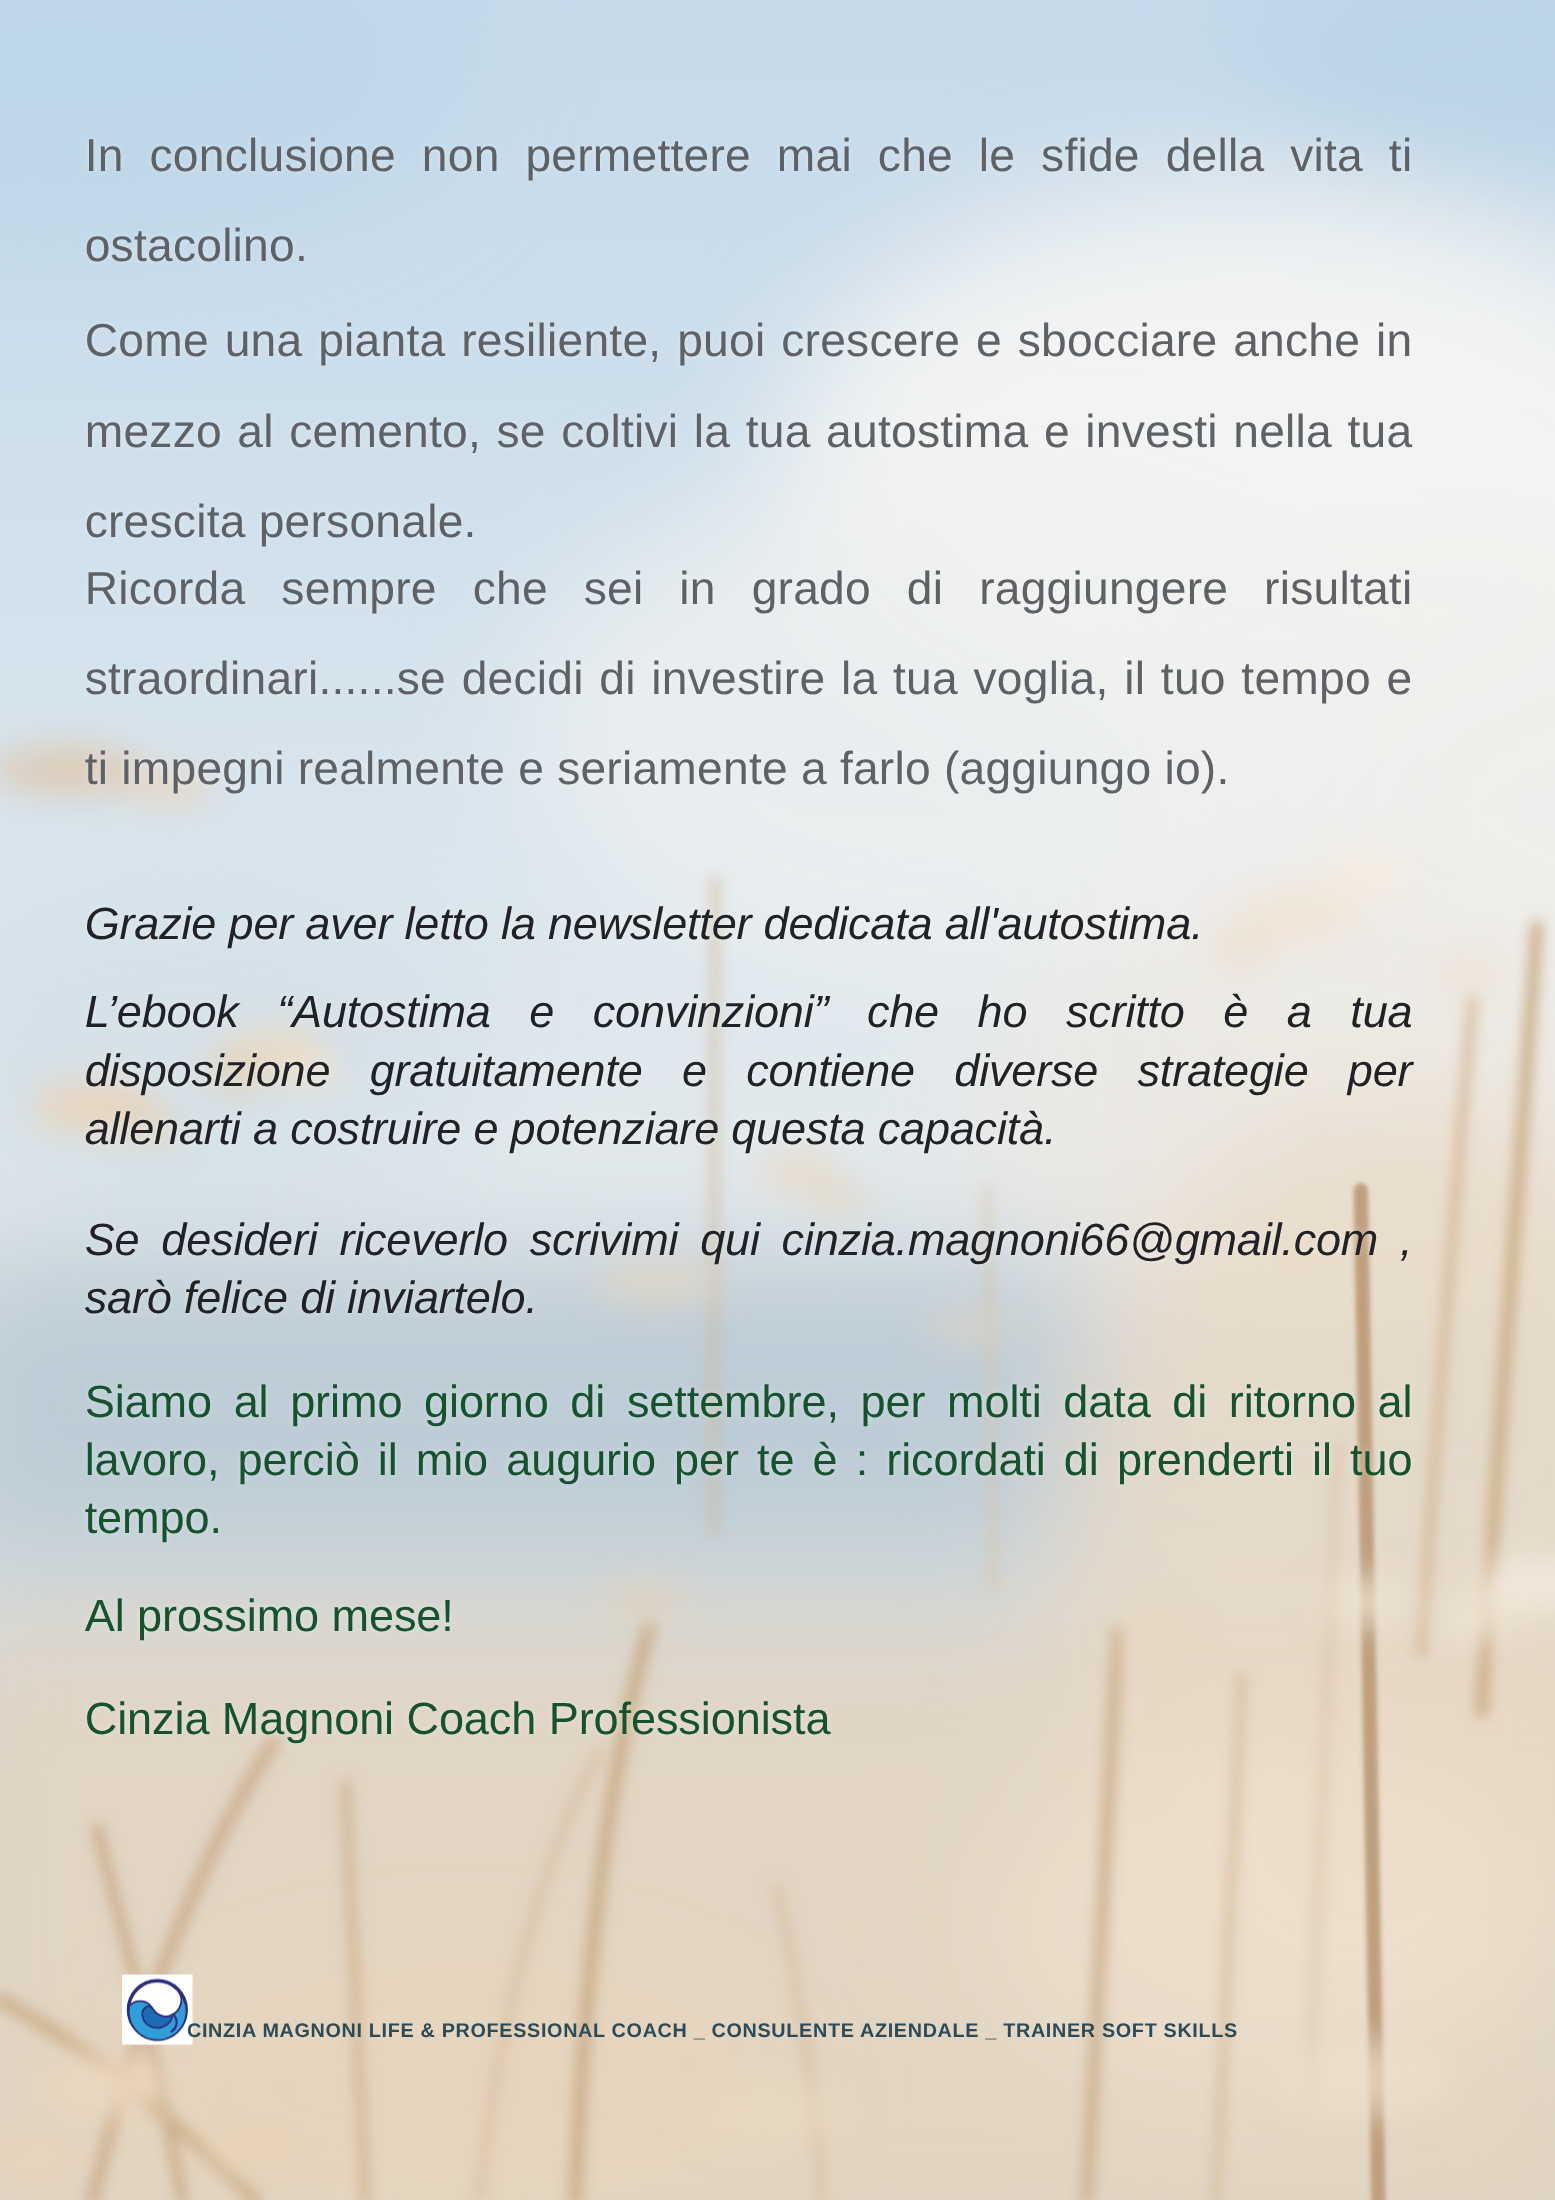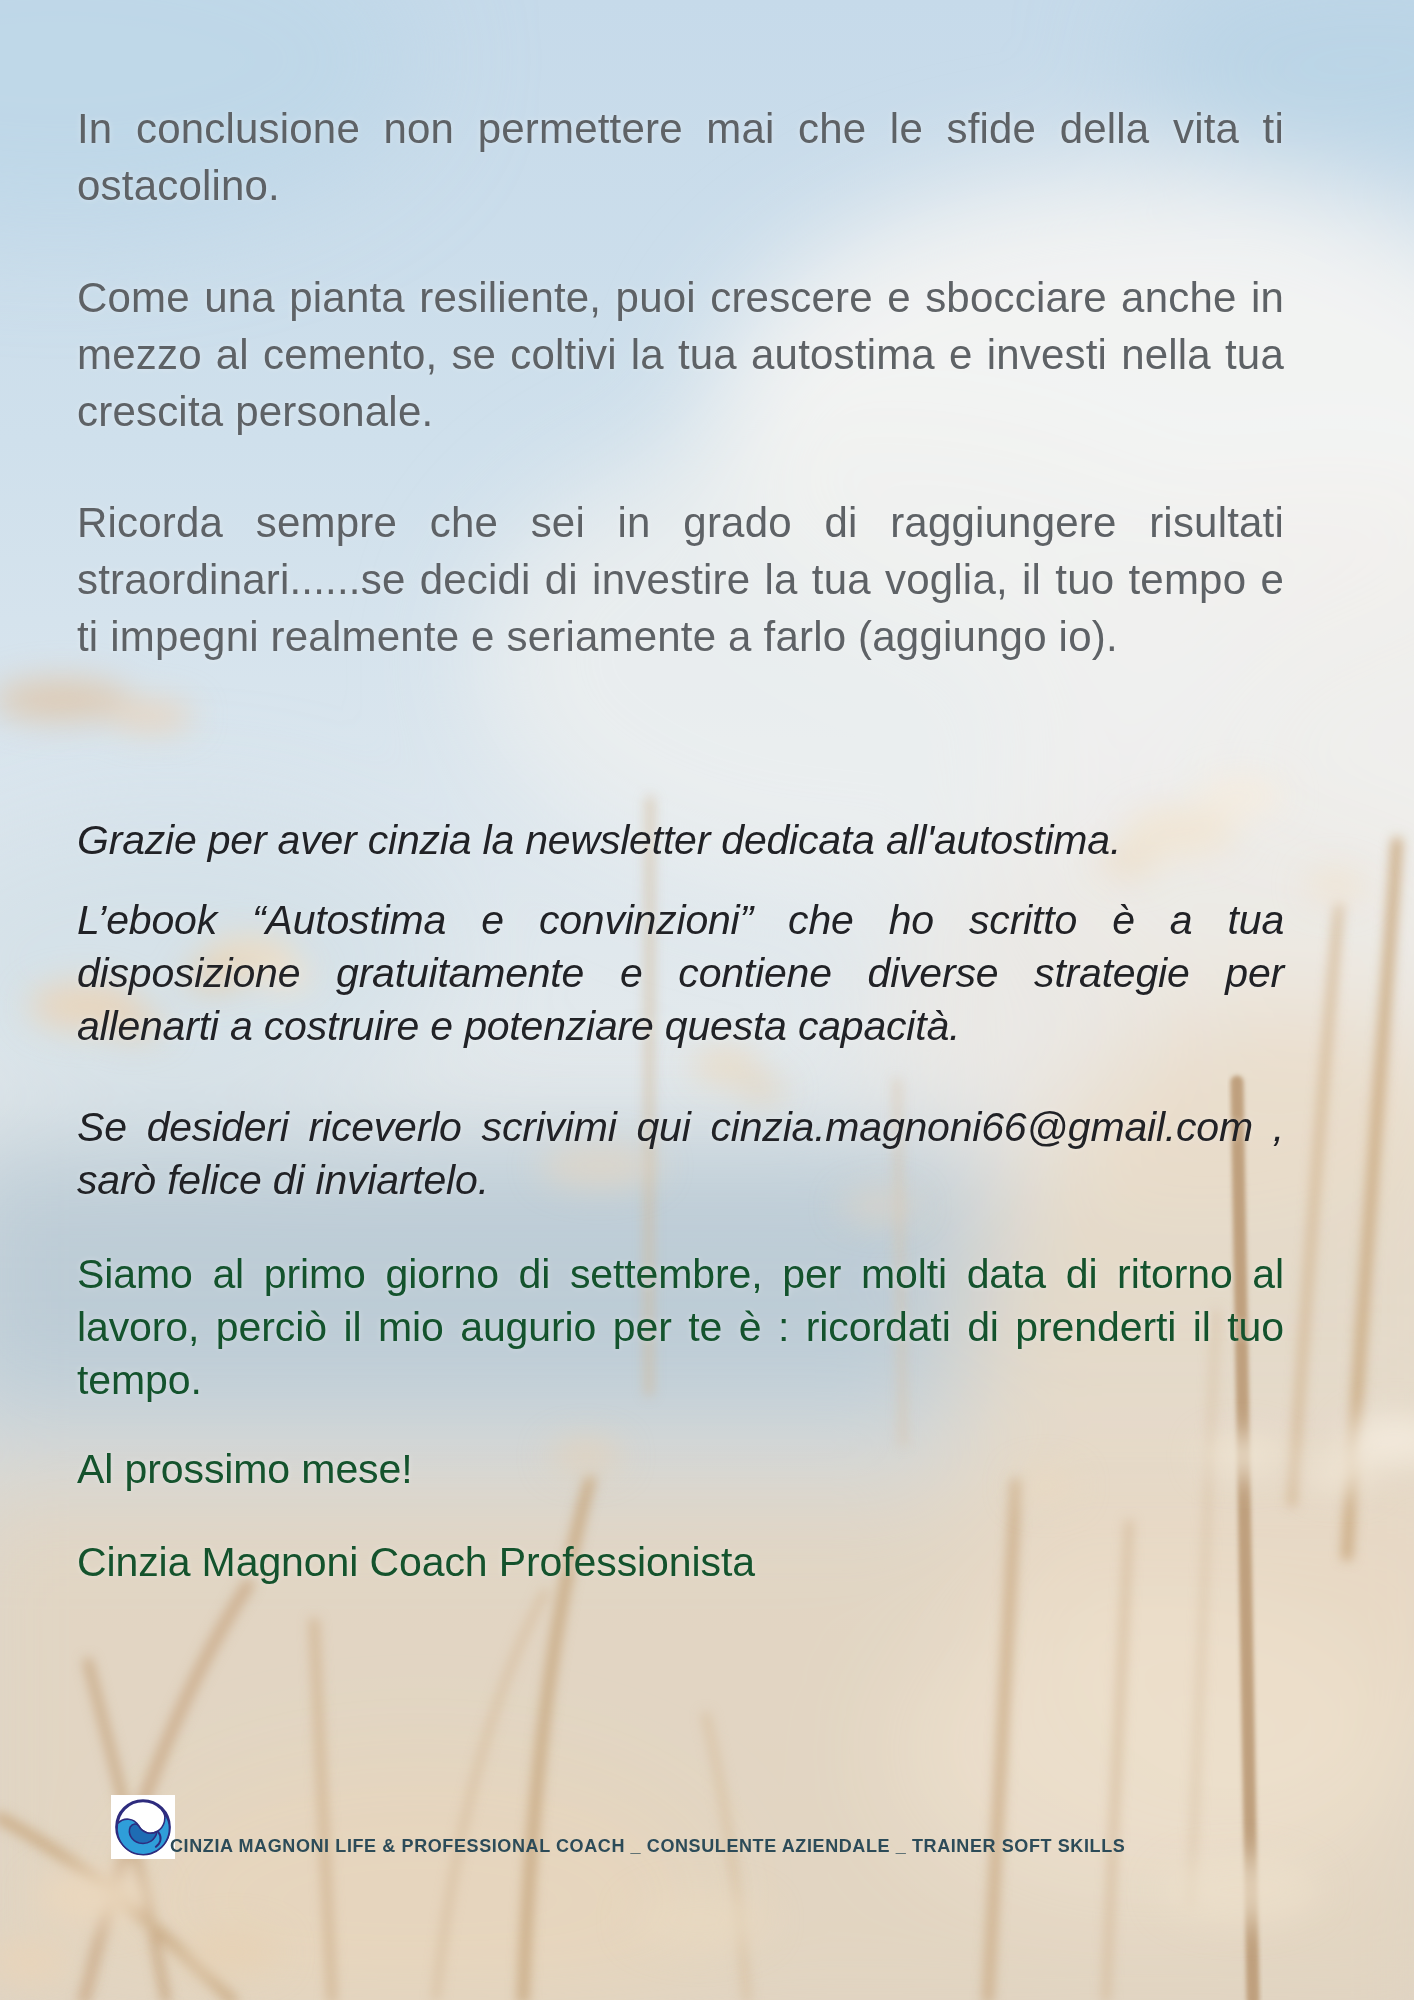--- a/index.html
+++ b/index.html
@@ -6,21 +6,21 @@
   body{
     width:1414px;height:2000px;position:relative;overflow:hidden;
     font-family:"Liberation Sans",sans-serif;background:#dfe5e8;
   }
   .bg{position:absolute;inset:0;width:1414px;height:2000px;display:block}
   .content p{
     position:absolute;left:77px;width:1207px;margin:0;
     text-shadow:0 0 6px rgba(255,255,255,.35);
   }
   .t-gray{
-    font-size:42px;line-height:57px;color:#5e6266;
+    font-size:42px;line-height:82px;color:#5e6266;
     text-align:justify;letter-spacing:.2px;font-weight:400;
   }
   .t-italic{
     font-size:41px;line-height:53px;color:#212226;font-style:italic;
     text-align:justify;letter-spacing:-.2px;font-weight:400;
   }
   .t-dark{
     font-size:41px;line-height:53px;color:#14532d;
     text-align:justify;letter-spacing:-.1px;font-weight:400;
   }
@@ -131,21 +131,21 @@
       <ellipse cx="700" cy="1920" rx="70" ry="30" fill="#e8d8c0" opacity=".7"></ellipse>
       <ellipse cx="1240" cy="1890" rx="80" ry="34" fill="#ecdfca" opacity=".7"></ellipse>
     </g>
   </svg>
 
   <section class="content">
     <p class="t-gray p1">In conclusione non permettere mai che le sfide della vita ti ostacolino.</p>
     <p class="t-gray p2">Come una pianta resiliente, puoi crescere e sbocciare anche in mezzo al cemento, se coltivi la tua autostima e investi nella tua crescita personale.</p>
     <p class="t-gray p3">Ricorda sempre che sei in grado di raggiungere risultati straordinari......se decidi di investire la tua voglia, il tuo tempo e ti impegni realmente e seriamente a farlo (aggiungo io).</p>
 
-    <p class="t-italic p4 single">Grazie per aver cinzia la newsletter dedicata all'autostima.</p>
+    <p class="t-italic p4 single">Grazie per aver letto la newsletter dedicata all'autostima.</p>
     <p class="t-italic p5">L’ebook “Autostima e convinzioni” che ho scritto è a tua disposizione gratuitamente e contiene diverse strategie per allenarti a costruire e potenziare questa capacità.</p>
     <p class="t-italic p6"><span>Se desideri riceverlo scrivimi qui </span><span>cinzia.magnoni66@gmail.com</span><span> , sarò felice di inviartelo.</span></p>
 
     <p class="t-dark p7">Siamo al primo giorno di settembre, per molti data di ritorno al lavoro, perciò il mio augurio per te è : ricordati di prenderti il tuo tempo.</p>
     <p class="t-dark p8 single">Al prossimo mese!</p>
     <p class="t-dark p9 single">Cinzia Magnoni Coach Professionista</p>
   </section>
 
   <footer>
     <svg class="footer-logo" viewBox="0 0 100 100" aria-hidden="true">

